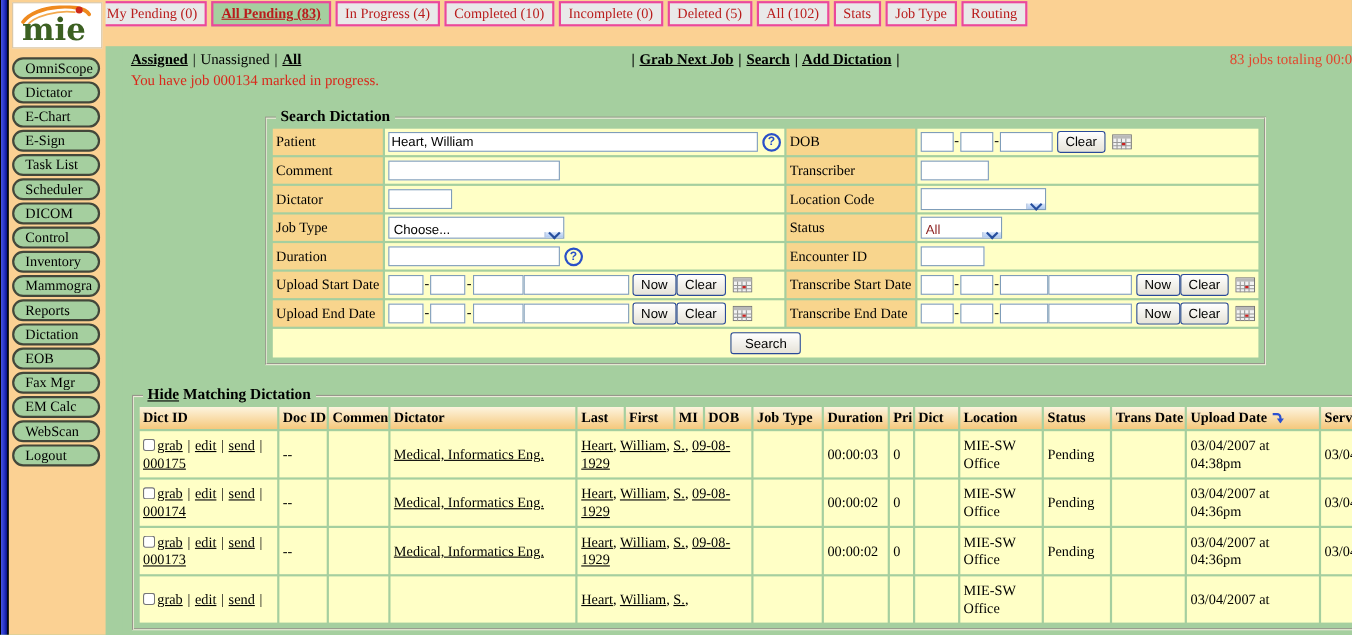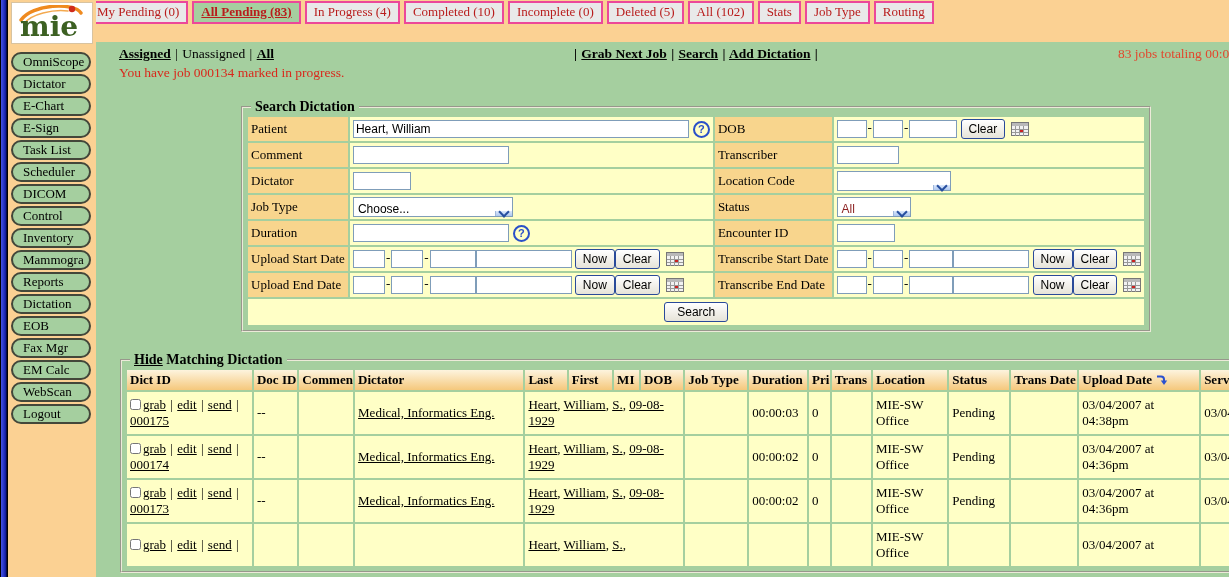--- a/index.html
+++ b/index.html
@@ -303,21 +303,21 @@
         <th><a>Doc ID</a></th>
         <th><a>Comment</a></th>
         <th><a>Dictator</a></th>
         <th><a>Last</a></th>
         <th><a>First</a></th>
         <th><a>MI</a></th>
         <th><a>DOB</a></th>
         <th><a>Job Type</a></th>
         <th><a>Duration</a></th>
         <th><a>Pri</a></th>
-        <th><a>Trans</a></th>
+        <th><a>Dict</a></th>
         <th><a>Location</a></th>
         <th><a>Status</a></th>
         <th><a>Trans Date</a></th>
         <th><a>Upload Date</a> <svg width="13" height="12" style="vertical-align:-1px">
                 <path d="M2 3.5 H6 a3 3 0 0 1 3 3 v1.5" fill="none" stroke="#2b50d0" stroke-width="2"></path>
                 <path d="M5.8 7.5 h6.4 l-3.2 4.5z" fill="#2b50d0"></path>
               </svg></th>
         <th><a>Service Date</a></th>
       </tr>
 

